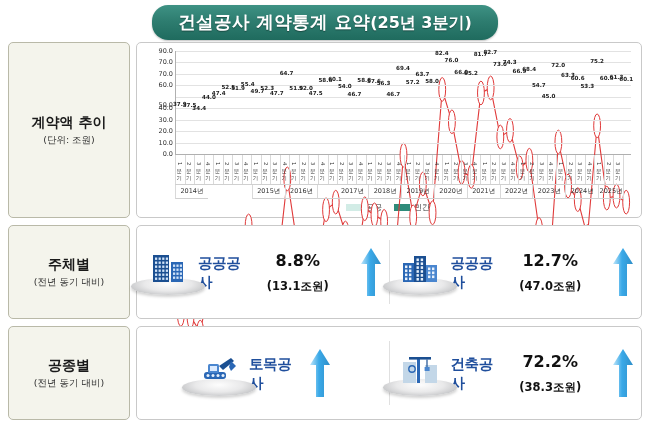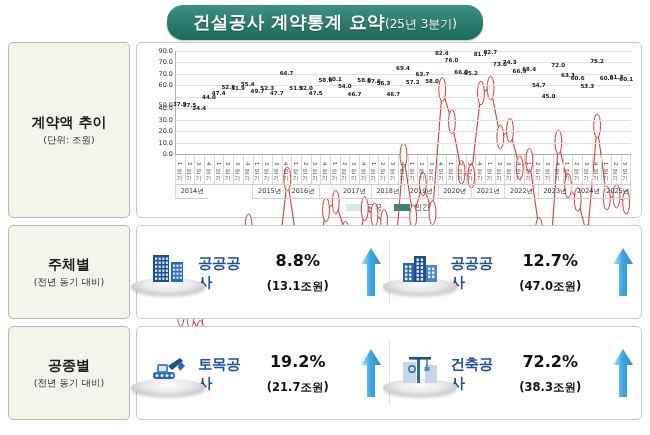--- a/index.html
+++ b/index.html
@@ -23,21 +23,21 @@
     padding: 5px 26px 6px 26px;
     display: flex; align-items: baseline;
     box-shadow: 0 1px 2px rgba(0,0,0,.25);
     justify-content: center;
   }
   .title-main {
     color: #ffffff; font-size: 17.5px; font-weight: bold;
     letter-spacing: .4px; text-shadow: 0 1px 1px rgba(0,0,0,.35);
   }
   .title-sub {
-    color: #ffffff; font-size: 12px; font-weight: normal;
+    color: #ffffff; font-size: 16px; font-weight: bold;
     text-shadow: 0 1px 1px rgba(0,0,0,.35);
   }
 
   
   .row { display: flex; align-items: stretch; padding: 0 8px; }
 
   .row-label {
     width: 122px; flex: 0 0 122px;
     display: flex; flex-direction: column;
     align-items: center; justify-content: center;
@@ -85,21 +85,21 @@
 
   .line-svg { position: absolute; inset: 0; overflow: visible; }
 
   .dlabels { position: absolute; left: 34px; right: 4px; top: 0; height: 108px; }
   .dlabel {
     position: absolute; font-size: 5.6px; color: #222; font-weight: bold;
     transform: translate(-50%, -100%); white-space: nowrap;
   }
 
   
-  .xaxis { position: absolute; left: 34px; right: 4px; top: 108px; height: 44px; }
+  .xaxis { position: absolute; left: 34px; right: 11px; top: 108px; height: 44px; }
   .q-row { display: flex; height: 30px; border-bottom: 1px solid #d0d0d0; }
   .q-cell {
     flex: 1; border-left: 1px solid #d9d9d9;
     display: flex; align-items: center; justify-content: center;
   }
   .q-cell:last-child { border-right: 1px solid #d9d9d9; }
   .q-cell span {
     font-size: 5.4px; color: #333;
     writing-mode: vertical-rl; text-orientation: mixed;
     white-space: nowrap;
@@ -826,24 +826,20 @@
                 <path d="M21 14 L33 6 L36 9 L25 18 Z" fill="#1b4f91"></path>
                 <path d="M33 9 L38 14 L33 19 L31 15 Z" fill="#2a67b5"></path>
                 <circle cx="10" cy="23.5" r="1.5" fill="#e8f1fb"></circle>
                 <circle cx="15" cy="23.5" r="1.5" fill="#e8f1fb"></circle>
                 <circle cx="20" cy="23.5" r="1.5" fill="#e8f1fb"></circle>
                 <circle cx="25" cy="23.5" r="1.5" fill="#e8f1fb"></circle>
               </svg></div>
           </div>
           <div class="icon-label">토목공사</div>
         </div>
-        <div class="value-col">
-          <div class="pct">19.2%</div>
-          <div class="amt">(21.7조원)</div>
-        </div>
         <div class="arrow-col">
           <svg width="22" height="50" viewBox="0 0 22 50">
             <defs>
               <linearGradient id="ag" x1="0" y1="0" x2="1" y2="0">
                 <stop offset="0%" stop-color="#bfe6fa"></stop>
                 <stop offset="45%" stop-color="#3aa9e8"></stop>
                 <stop offset="100%" stop-color="#2f8fc9"></stop>
               </linearGradient>
             </defs>
             <path d="M11 1 L21 17 L15 17 L15 49 L7 49 L7 17 L1 17 Z" fill="url(#ag)"></path>

